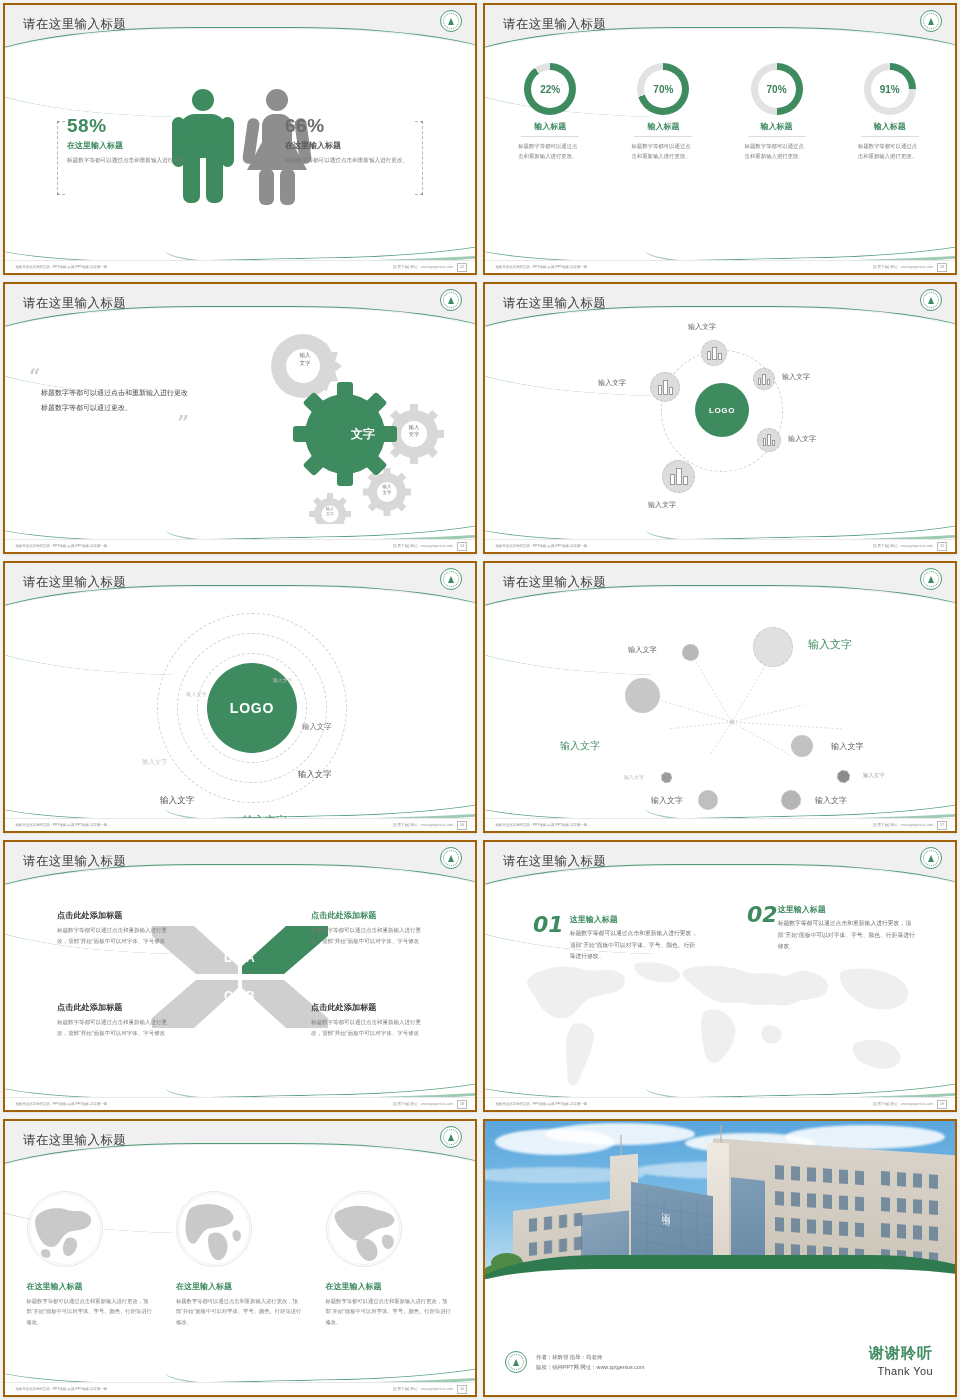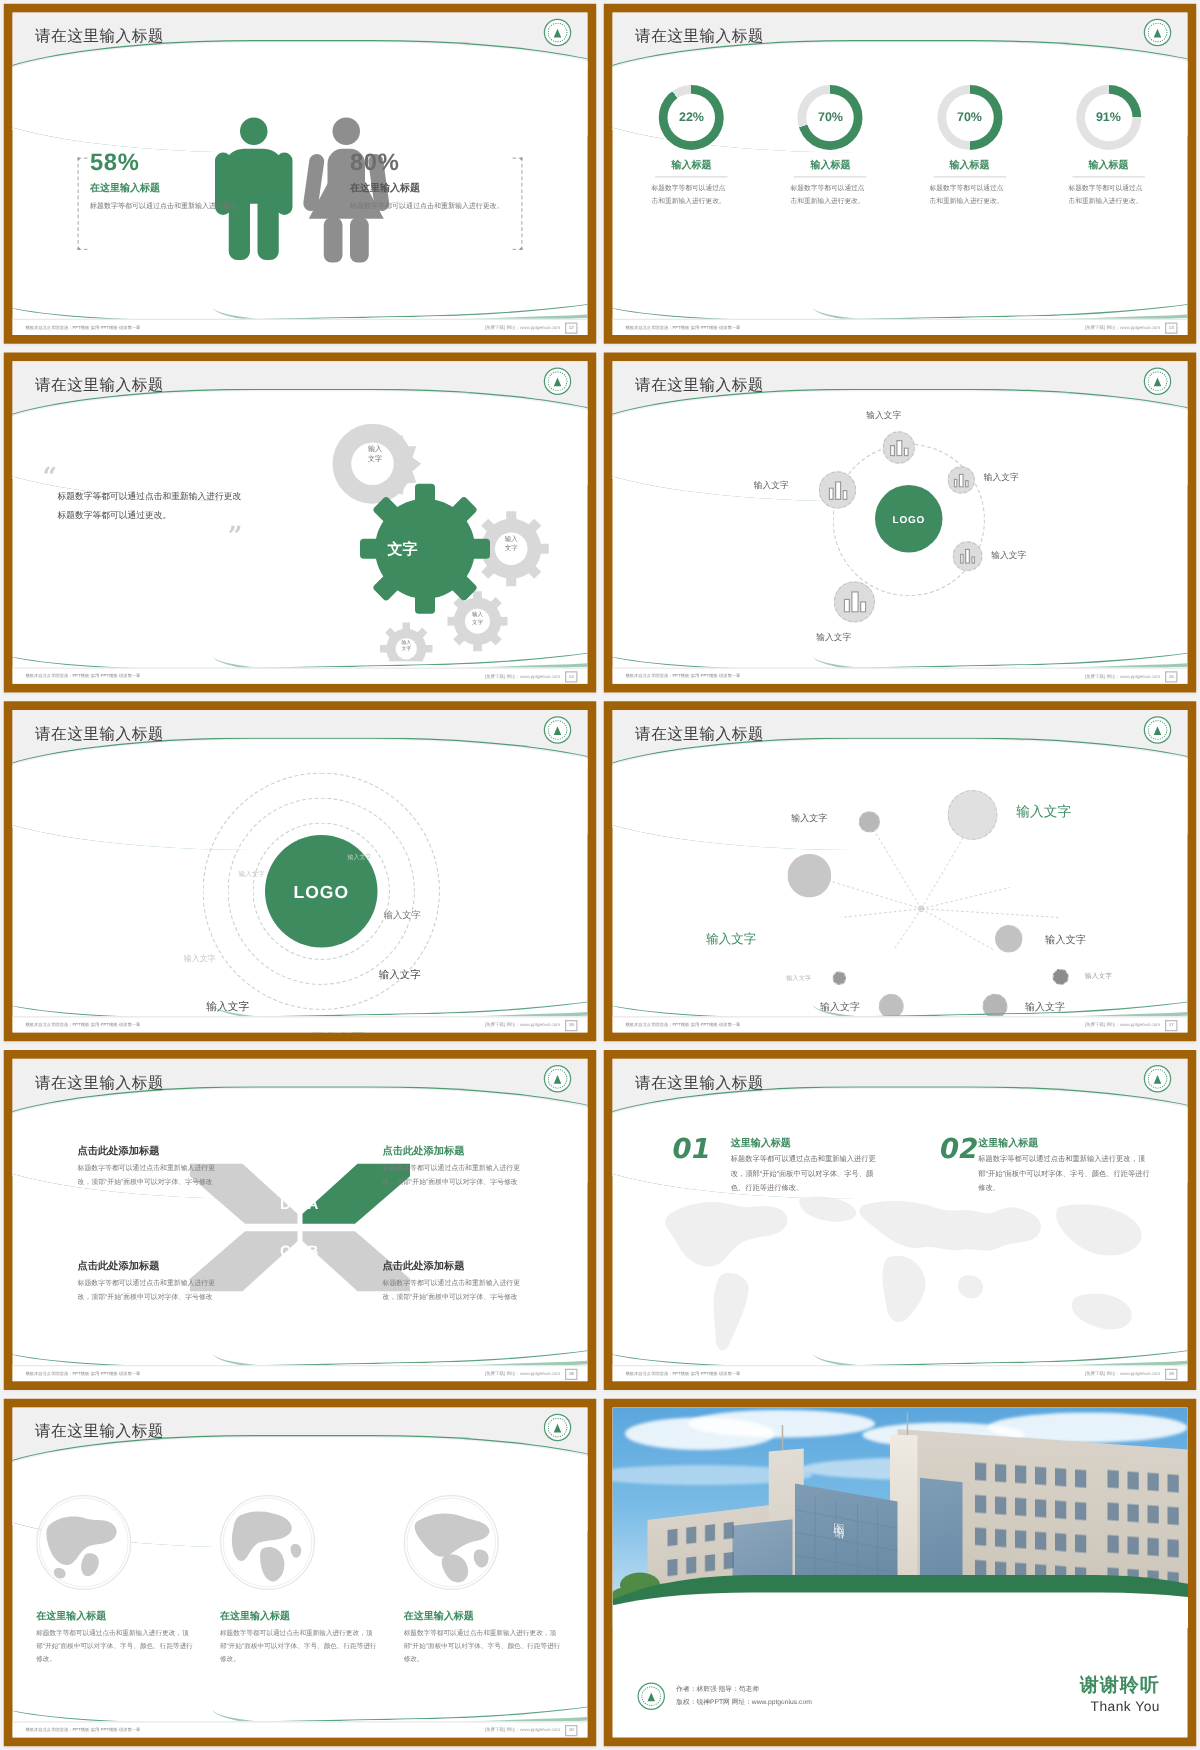--- a/index.html
+++ b/index.html
@@ -6,21 +6,21 @@
   html,body{ background:#f2f2f2; }
   body{
     width:960px; height:1400px; overflow:hidden;
     font-family:"Liberation Sans","DejaVu Sans",sans-serif;
   }
   .deck{ display:grid; grid-template-columns:480px 480px; grid-auto-rows:279px; }
   .deck > .cell:nth-last-child(-n+2){ height:285px; }
   .cell{ padding:3px 3px 4px 3px; }
   .slide{
     position:relative; width:474px; height:272px; background:#fff;
-    overflow:hidden; border:7px solid #a16207;
+    overflow:hidden; border:2px solid #a16207;
     box-shadow:0 1px 2px rgba(0,0,0,.06);
   }
   .cell:nth-last-child(-n+2) .slide{ height:278px; }
 
   
   .hdr-band{
     position:absolute; left:0; top:0; width:100%; height:44px;
     background:#f0f0f0;
   }
   .hdr-curve{
@@ -220,21 +220,21 @@
                 <div class="legR" style="background:#8e8e8e"></div>
           </div>
         </div>
 
         <div class="g-col left">
           <div class="g-pct green">58%</div>
           <div class="g-sub green">在这里输入标题</div>
           <div class="g-desc">标题数字等都可以通过点击和重新输入进行更改。</div>
         </div>
         <div class="g-col right">
-          <div class="g-pct grey">80%</div>
+          <div class="g-pct grey">66%</div>
           <div class="g-sub grey">在这里输入标题</div>
           <div class="g-desc">标题数字等都可以通过点击和重新输入进行更改。</div>
         </div>
       </div>
     </div>
 
     <div class="foot-swoosh"></div>
     <div class="foot-swoosh2"></div>
     <div class="footer">
       <div class="foot-left">模板来自北京学院首选：PPT模板-实用-PPT模板-说课第一章</div>
@@ -397,21 +397,21 @@
 
       <div style="position:absolute;right:6px;top:6px;width:240px;height:190px;pointer-events:none">
         <div style="position:absolute;left:56px;top:18px;width:40px;text-align:center;font-size:5.6px;color:#6f6f6f;line-height:1.35;white-space:pre-line">输入
 文字</div>
         <div style="position:absolute;left:162px;top:90px;width:46px;text-align:center;font-size:5.2px;color:#6f6f6f;line-height:1.35;white-space:pre-line">输入
 文字</div>
         <div style="position:absolute;left:138px;top:150px;width:40px;text-align:center;font-size:4.4px;color:#6f6f6f;line-height:1.35;white-space:pre-line">输入
 文字</div>
         <div style="position:absolute;left:83px;top:172px;width:36px;text-align:center;font-size:3.9px;color:#6f6f6f;line-height:1.35;white-space:pre-line">输入
 文字</div>
-        <div style="position:absolute;left:86px;top:92px;width:60px;text-align:left;font-size:12px;font-weight:bold;color:#fff">文字</div>
+        <div style="position:absolute;left:86px;top:92px;width:60px;text-align:right;font-size:12px;font-weight:bold;color:#fff">文字</div>
       </div>
     </div>
 
     <div class="foot-swoosh"></div>
     <div class="foot-swoosh2"></div>
     <div class="footer">
       <div class="foot-left">模板来自北京学院首选：PPT模板-实用-PPT模板-说课第一章</div>
       <div class="foot-right">
         <span>[免费下载] 网址：www.pptgenius.com</span>
         <span class="pg">14</span>
@@ -676,21 +676,21 @@
           <path d="M96,86 C108,84 118,92 116,102 C114,116 106,132 100,146 C96,156 88,152 88,142 C88,126 84,110 88,98 C90,90 92,87 96,86 Z"></path>
           <path d="M214,28 C234,22 258,24 276,30 C290,35 300,30 314,34 C326,38 330,28 344,30 C360,33 370,42 364,52 C358,62 340,58 330,64 C318,70 310,64 298,66 C286,68 276,62 264,64 C252,66 240,60 230,52 C218,42 204,34 214,28 Z"></path>
           <path d="M236,72 C250,68 262,76 266,88 C270,100 262,112 254,122 C246,132 236,128 234,116 C232,102 228,88 232,78 C233,74 234,73 236,72 Z"></path>
           <path d="M380,30 C400,24 424,28 438,36 C452,44 456,56 446,64 C434,74 412,72 400,64 C388,56 374,42 380,30 Z"></path>
           <path d="M396,106 C412,100 432,104 440,114 C448,124 440,134 426,134 C410,134 392,124 392,114 C392,110 394,107 396,106 Z"></path>
           <path d="M160,22 C178,18 198,22 206,30 C212,37 204,42 192,42 C176,42 156,34 160,22 Z"></path>
           <path d="M300,88 C310,86 318,92 316,100 C314,108 304,110 298,104 C293,99 294,90 300,88 Z"></path>
         </g>
       </svg>
 
-      <div style="position:absolute;left:48px;top:18px;width:168px;display:flex;gap:16px">
+      <div style="position:absolute;left:48px;top:28px;width:168px;display:flex;gap:6px">
         <div class="num">01</div>
         <div style="flex:1">
           <div style="font-size:8px;font-weight:bold;color:#3e8b60">这里输入标题</div>
           <div style="font-size:5.8px;color:#6f6f6f;line-height:2;margin-top:3px">标题数字等都可以通过点击和重新输入进行更改，顶部“开始”面板中可以对字体、字号、颜色、行距等进行修改。</div>
         </div>
       </div>
 
       <div style="position:absolute;left:262px;top:18px;width:168px;display:flex;gap:0">
         <div class="num">02</div>
         <div style="flex:1">

